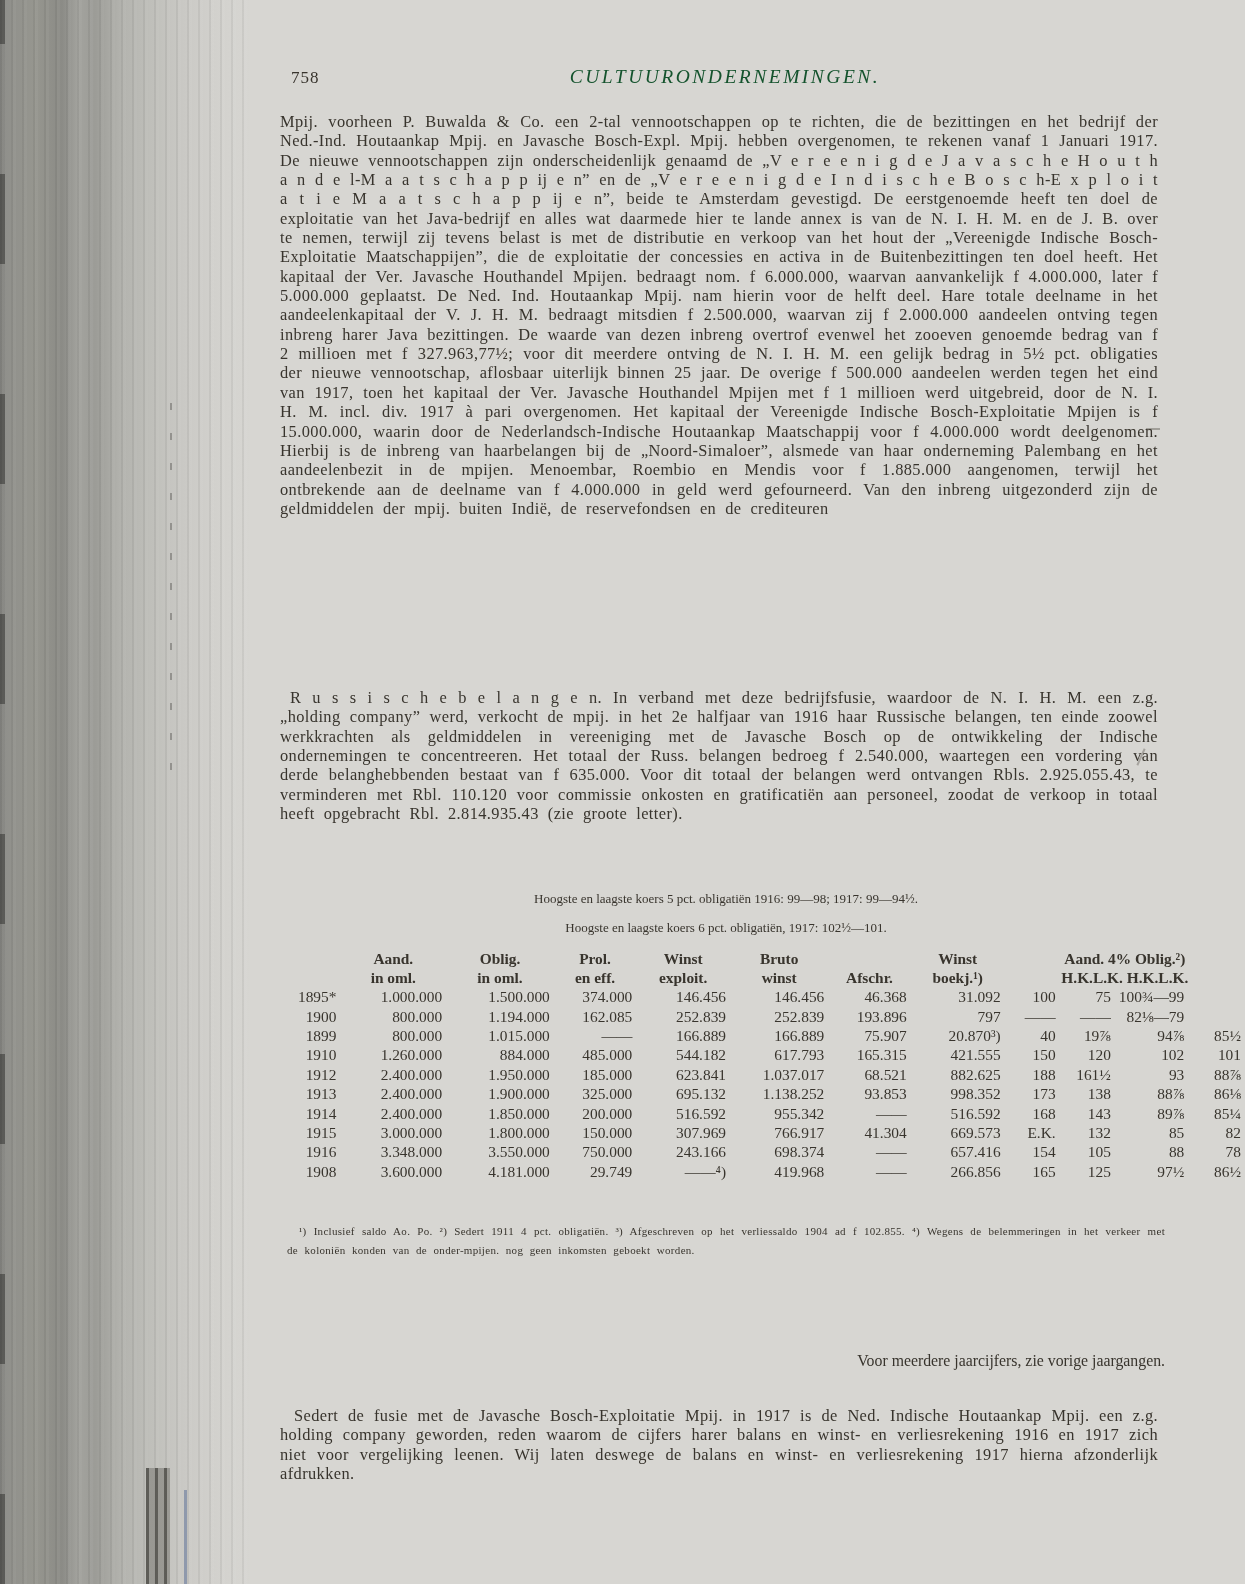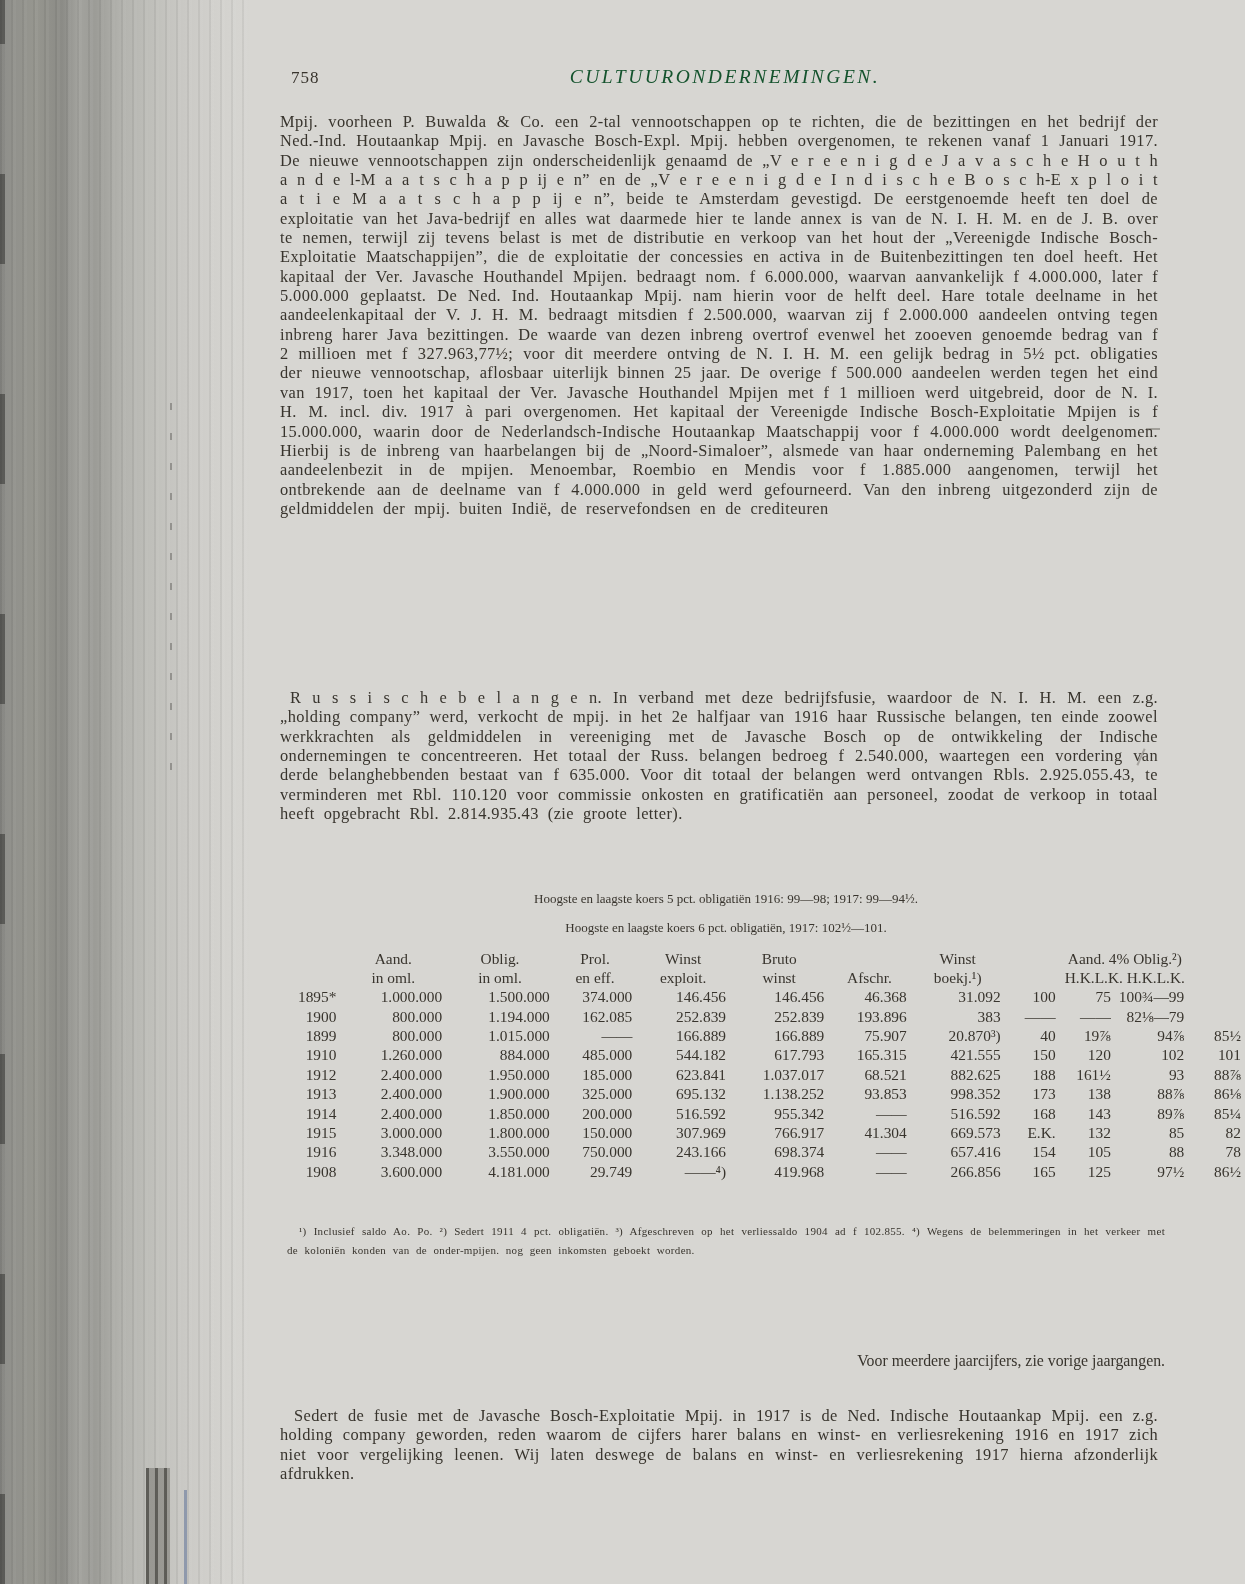--- a/index.html
+++ b/index.html
@@ -56,21 +56,21 @@
   }
   .p1{top:112px}
   .p2{top:688px;text-indent:10px}
   .koers{position:absolute;top:884px;left:287px;width:878px;text-align:center;font-size:13px}
   .koers div{line-height:29px}
   
   table.stats{
     position:absolute;top:950px;left:285px;border-collapse:collapse;
     font-size:15.4px;table-layout:fixed;
   }
-  table.stats th{font-weight:normal;text-align:center;line-height:18.6px;padding:0 2px;white-space:nowrap}
+  table.stats th{font-weight:bold;text-align:center;line-height:18.6px;padding:0 2px;white-space:nowrap}
   table.stats td{text-align:right;line-height:19.4px;padding:0 4px;white-space:nowrap}
   table.stats .c0{width:48px}
   .colw1{width:100px}.colw2{width:102px}.colw3{width:76px}.colw4{width:88px}
   .colw5{width:92px}.colw6{width:76px}.colw7{width:88px}
   .colw8{width:48px}.colw9{width:48px}.colw10{width:56px}.colw11{width:50px}
   .foot{
     position:absolute;top:1222px;left:287px;width:878px;
     font-size:11px;line-height:19.3px;text-align:justify;text-indent:12px;
     letter-spacing:.3px;word-spacing:3.5px;
   }
@@ -143,21 +143,21 @@
         <td class="colw11"></td>
       </tr>
       <tr>
         <td class="c0">1900</td>
         <td class="colw1">800.000</td>
         <td class="colw2">1.194.000</td>
         <td class="colw3">162.085</td>
         <td class="colw4">252.839</td>
         <td class="colw5">252.839</td>
         <td class="colw6">193.896</td>
-        <td class="colw7">383</td>
+        <td class="colw7">797</td>
         <td class="colw8">——</td>
         <td class="colw9">——</td>
         <td class="colw10">82⅛—79</td>
         <td class="colw11"></td>
       </tr>
       <tr>
         <td class="c0">1899</td>
         <td class="colw1">800.000</td>
         <td class="colw2">1.015.000</td>
         <td class="colw3">——</td>

